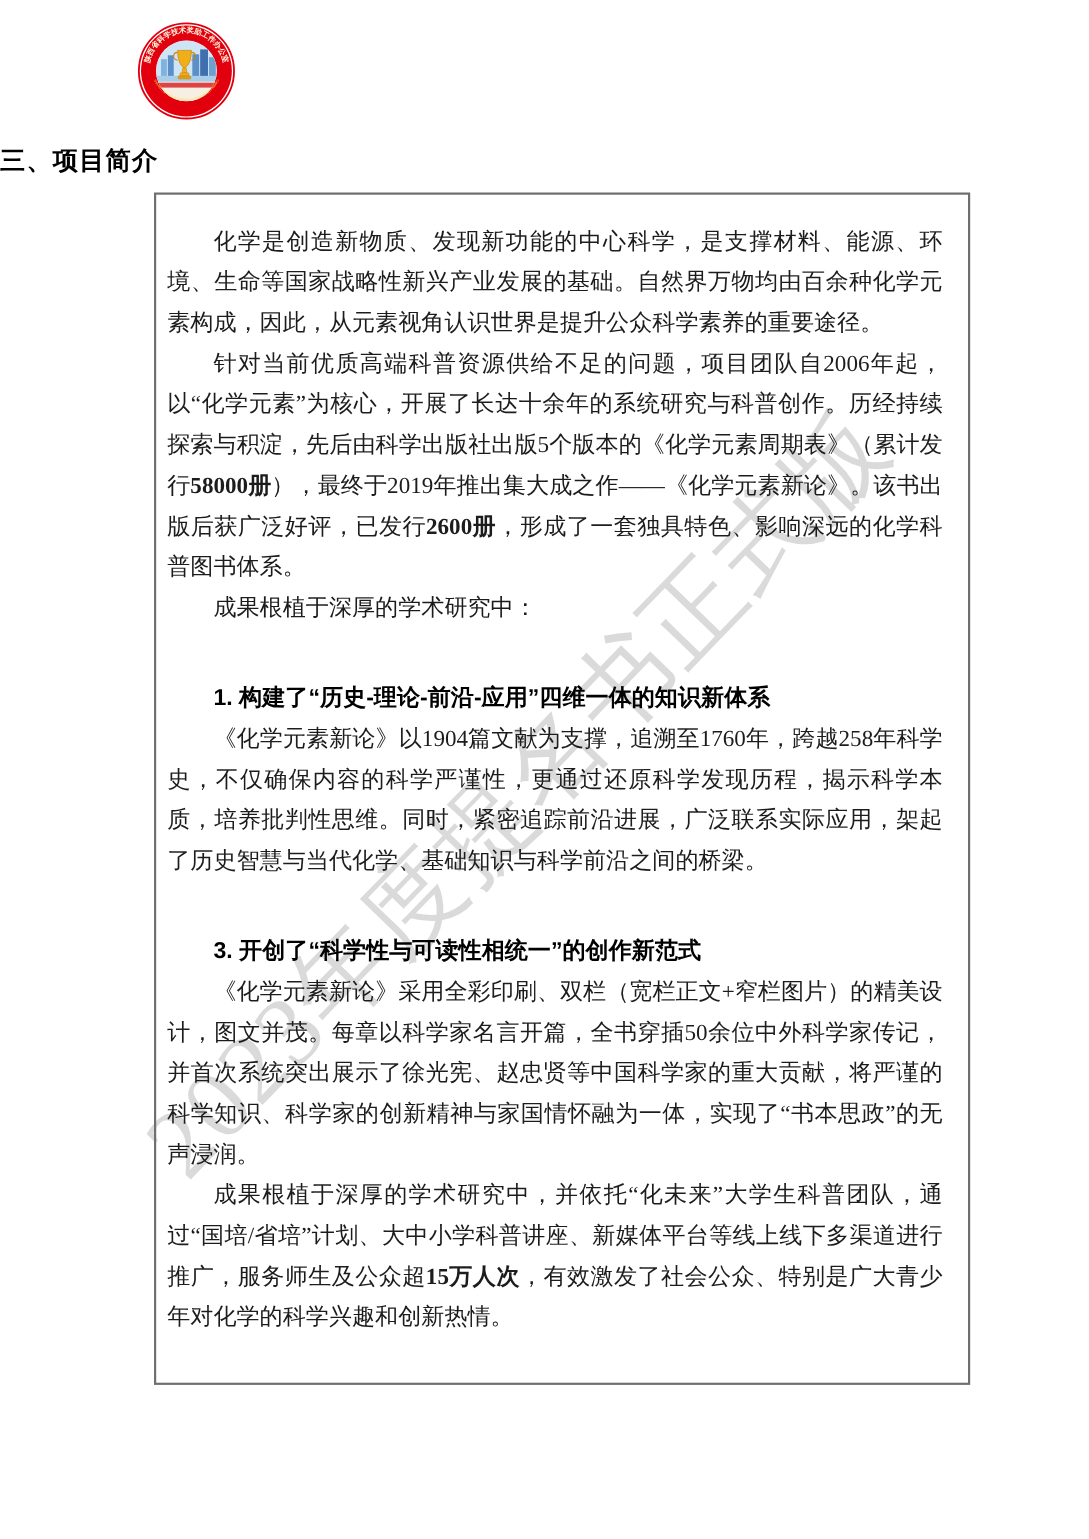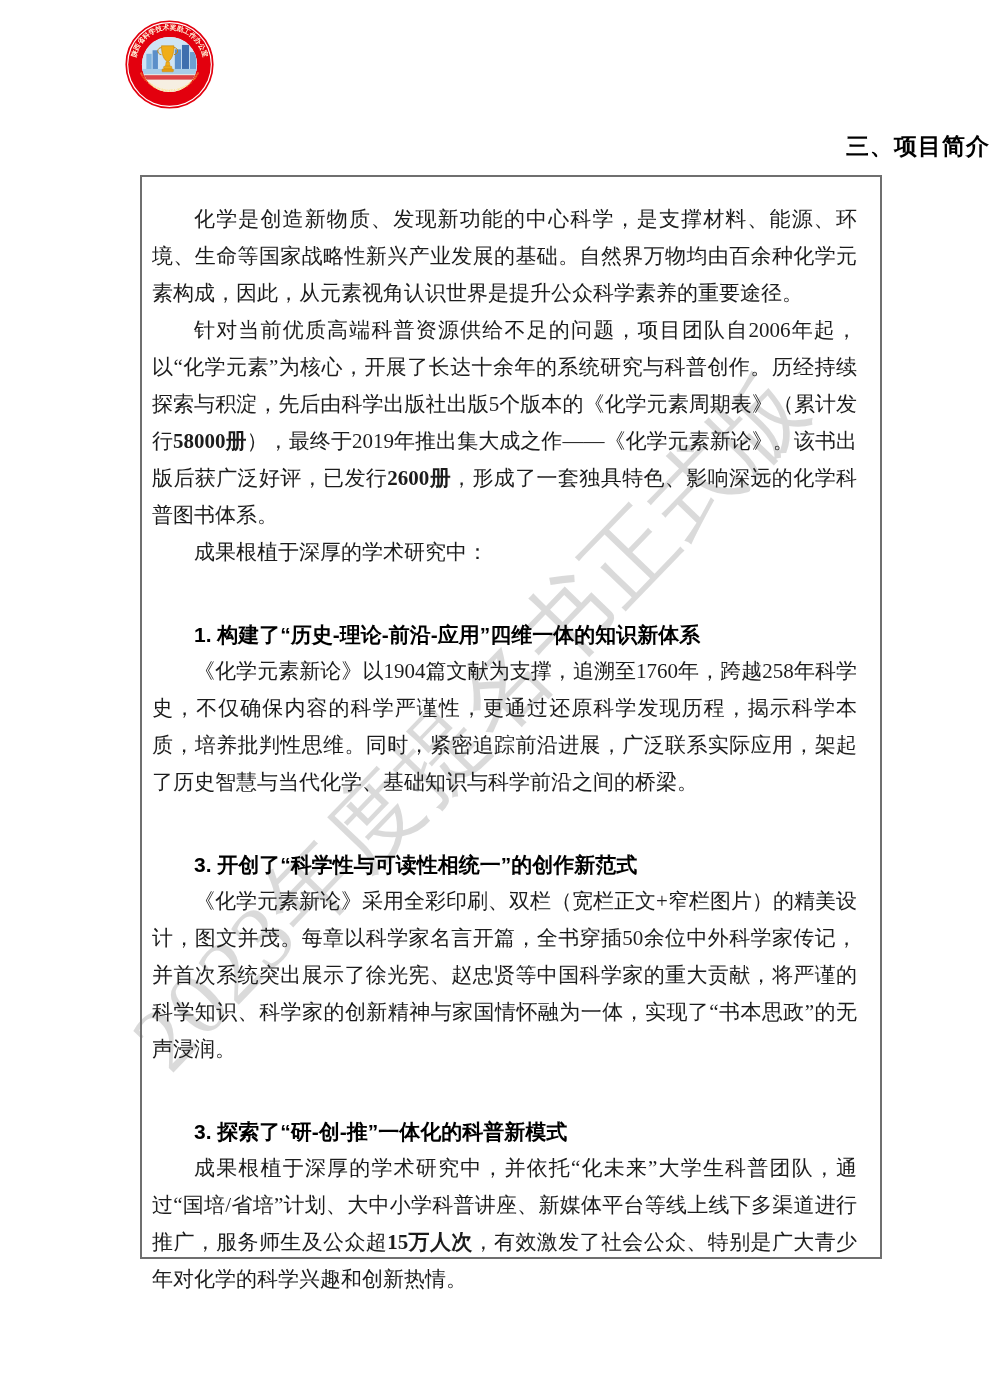--- a/index.html
+++ b/index.html
@@ -5,21 +5,21 @@
   html,body{margin:0;padding:0;}
   body{
     width:990px;height:1399px;position:relative;background:#ffffff;
     font-family:"Liberation Serif","DejaVu Serif",serif;overflow:hidden;
   }
   .page{position:absolute;inset:0;}
   
   .logo{position:absolute;left:125px;top:20px;width:89px;height:89px;}
   
   .title{
-    position:absolute;top:131px;left:0;width:100%;text-align:right;
+    position:absolute;top:131px;left:0;width:100%;text-align:left;
     font-family:Liberation Sans, sans-serif;
     font-weight:700;font-size:23px;letter-spacing:1px;color:#000;z-index:2;
   }
   
   .watermark{
     position:absolute;left:470px;top:722px;z-index:0;white-space:nowrap;
     transform:translate(-50%,-50%) rotate(-46deg);
     font-family:"Liberation Serif","DejaVu Serif",serif;
     font-size:90px;color:#a9a9a9;opacity:0.42;letter-spacing:2px;
   }
@@ -90,18 +90,17 @@
 
   <div class="box">
     <div class="content">
         <p class="body"><span>化学是创造新物质、发现新功能的中心科学，是支撑材料、能源、环境、生命等国家战略性新兴产业发展的基础。自然界万物均由百余种化学元素构成，因此，从元素视角认识世界是提升公众科学素养的重要途径。</span></p>
         <p class="body"><span>针对当前优质高端科普资源供给不足的问题，项目团队自2006年起，以“化学元素”为核心，开展了长达十余年的系统研究与科普创作。历经持续探索与积淀，先后由科学出版社出版5个版本的《化学元素周期表》（累计发行</span><span class="b">58000册</span><span>），最终于2019年推出集大成之作——《化学元素新论》。该书出版后获广泛好评，已发行</span><span class="b">2600册</span><span>，形成了一套独具特色、影响深远的化学科普图书体系。</span></p>
         <p class="body"><span>成果根植于深厚的学术研究中：</span></p>
         <p class="heading"><span class="b">1. 构建了“历史-理论-前沿-应用”四维一体的知识新体系</span></p>
         <p class="body"><span>《化学元素新论》以1904篇文献为支撑，追溯至1760年，跨越258年科学史，不仅确保内容的科学严谨性，更通过还原科学发现历程，揭示科学本质，培养批判性思维。同时，紧密追踪前沿进展，广泛联系实际应用，架起了历史智慧与当代化学、基础知识与科学前沿之间的桥梁。</span></p>
         <p class="heading"><span class="b">3. 开创了“科学性与可读性相统一”的创作新范式</span></p>
         <p class="body"><span>《化学元素新论》采用全彩印刷、双栏（宽栏正文+窄栏图片）的精美设计，图文并茂。每章以科学家名言开篇，全书穿插50余位中外科学家传记，并首次系统突出展示了徐光宪、赵忠贤等中国科学家的重大贡献，将严谨的科学知识、科学家的创新精神与家国情怀融为一体，实现了“书本思政”的无声浸润。</span></p>
-        <p class="heading"><span class="b">3. 探索了“研-创-推”一体化的科普新模式</span></p>
         <p class="body"><span>成果根植于深厚的学术研究中，并依托“化未来”大学生科普团队，通过“国培/省培”计划、大中小学科普讲座、新媒体平台等线上线下多渠道进行推广，服务师生及公众超</span><span class="b">15万人次</span><span>，有效激发了社会公众、特别是广大青少年对化学的科学兴趣和创新热情。</span></p>
       </div>
   </div>
 
 </div>
 
 </body></html>

